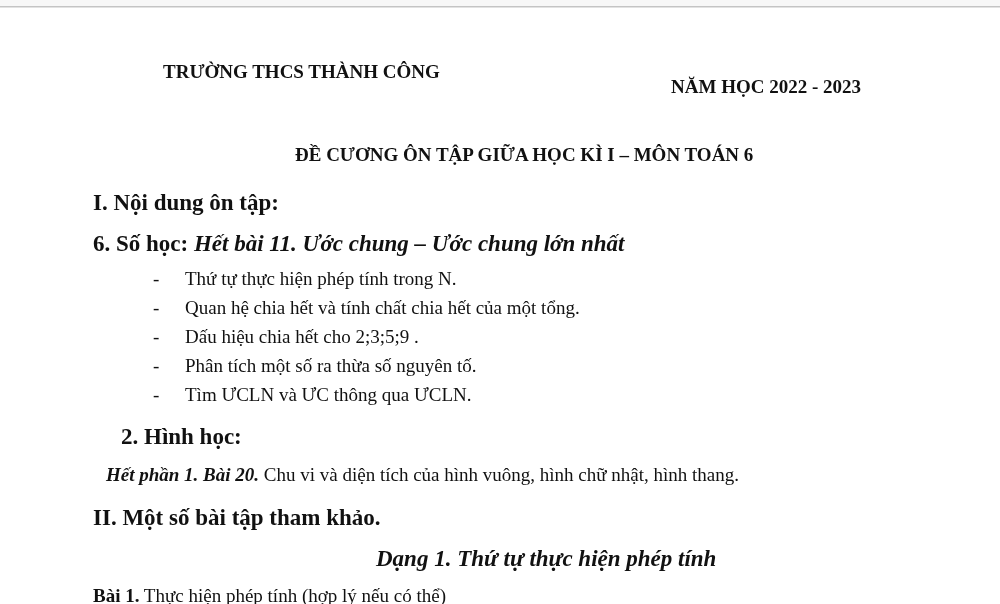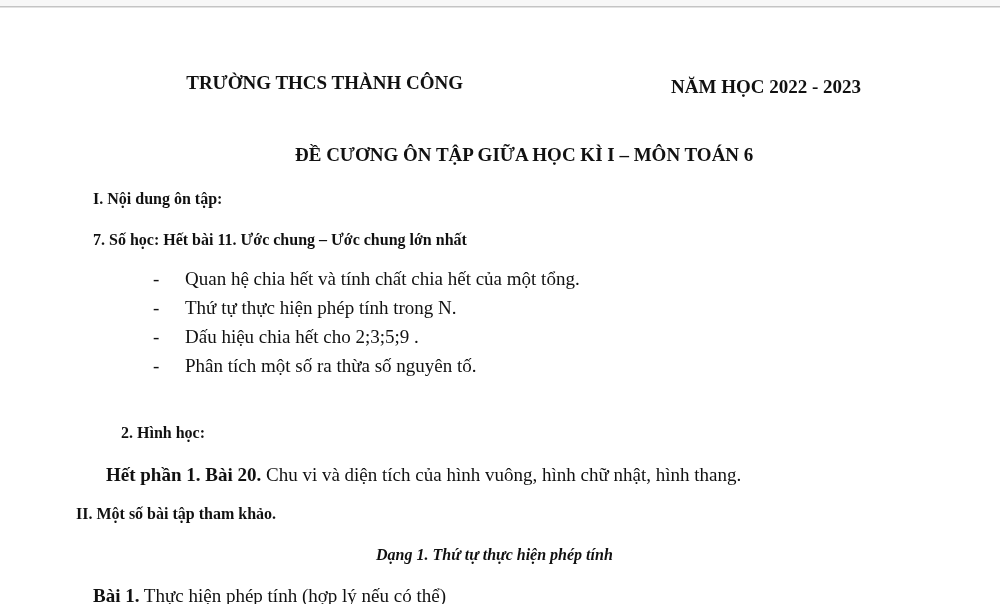--- a/index.html
+++ b/index.html
@@ -23,37 +23,37 @@
     }
     .page {
       position: absolute;
       left: 0; top: 8px;
       width: 1000px;
       height: 596px;
       background: #ffffff;
     }
     .abs { position: absolute; white-space: nowrap; }
     .b { font-weight: bold; }
-    .i { }
+    .i { font-style: italic; }
     .school {
-      left: 163px; top: 70px;
+      left: 163px; top: 59px;
       font-size: 19px; font-weight: bold;
-      text-align: right;
+      text-align: left;
       width: 300px;
       line-height: 25px;
     }
     .year {
       left: 647px; top: 76px;
       font-size: 19px; font-weight: bold; margin-left: 24px;
     }
     .doc-title {
       left: 295px; top: 144px;
       font-size: 19px; font-weight: bold;
     }
-    .h1 { font-size: 16px; font-weight: bold; }
+    .h1 { font-size: 23px; font-weight: bold; }
     .body-text { font-size: 19px; }
     .bullet-list {
       position: absolute;
       left: 153px; top: 264px;
       margin: 0; padding: 0;
       list-style: none;
     }
     .bullet-list li {
       font-size: 19px;
       height: 29px;
@@ -77,35 +77,36 @@
   <div>TRƯỜNG THCS THÀNH CÔNG</div>
 </div>
 
 <div class="abs year">NĂM HỌC 2022 - 2023</div>
 
 <div class="abs doc-title">ĐỀ CƯƠNG ÔN TẬP GIỮA HỌC KÌ I – MÔN TOÁN 6</div>
 
 <div class="abs h1" style="left:93px; top:190px;">I. Nội dung ôn tập:</div>
 
 <div class="abs h1" style="left:93px; top:231px;">
-  <span>7. Số học: </span><span class="i">Hết bài 11. Ước chung – Ước chung lớn nhất</span>
+  <span>6. Số học: </span><span class="i">Hết bài 11. Ước chung – Ước chung lớn nhất</span>
 </div>
 
 <ul class="bullet-list">
+  <li><span class="dash">-</span><span>Thứ tự thực hiện phép tính trong N.</span></li>
   <li><span class="dash">-</span><span>Quan hệ chia hết và tính chất chia hết của một tổng.</span></li>
-  <li><span class="dash">-</span><span>Thứ tự thực hiện phép tính trong N.</span></li>
   <li><span class="dash">-</span><span>Dấu hiệu chia hết cho  2;3;5;9 .</span></li>
   <li><span class="dash">-</span><span>Phân tích một số ra thừa số nguyên tố.</span></li>
+  <li><span class="dash">-</span><span>Tìm ƯCLN và ƯC thông qua ƯCLN.</span></li>
 </ul>
 
 <div class="abs h1" style="left:93px; top:424px;margin-left:28px;">2. Hình học:</div>
 
 <div class="abs body-text" style="left:106px; top:464px;">
   <span class="b i">Hết phần 1. Bài 20.</span><span> Chu vi và diện tích của hình vuông, hình chữ nhật, hình thang.</span>
 </div>
 
-<div class="abs h1" style="left:76px; top:505px;">II. Một số bài tập tham khảo.</div>
+<div class="abs h1" style="left:93px; top:505px;">II. Một số bài tập tham khảo.</div>
 
 <div class="abs h1" style="left:376px; top:546px;font-style:italic;">Dạng 1. Thứ tự thực hiện phép tính</div>
 
 <div class="abs body-text" style="left:93px; top:585px;">
   <span class="b">Bài 1.</span><span> Thực hiện phép tính (hợp lý nếu có thể)</span>
 </div>
 
 </body></html>

